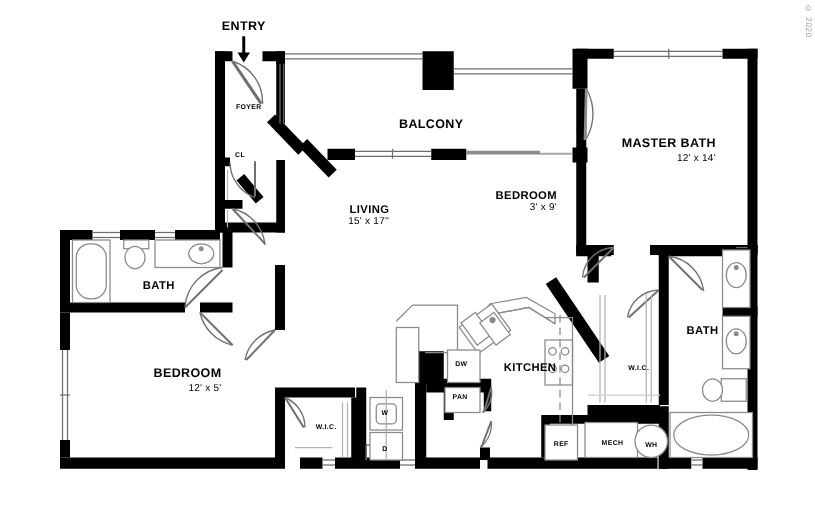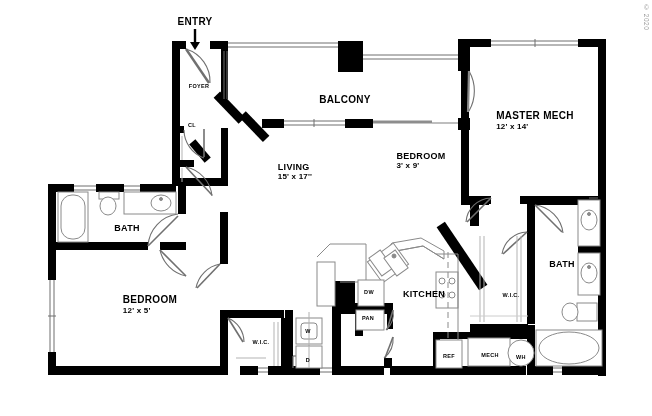--- a/index.html
+++ b/index.html
@@ -20,35 +20,35 @@
   #floorplan-svg {
     position: absolute;
     left: 0;
     top: 0;
     width: 652px;
     height: 416px;
     display: block;
   }
   .room-label {
     position: absolute;
-    text-align: left;
+    text-align: right;
     color: #000000;
     font-weight: bold;
     line-height: 1.15;
     white-space: nowrap;
     transform: translate(-50%, -50%);
     letter-spacing: 0.3px;
     pointer-events: none;
   }
   .lbl-lg { font-size: 10px; }
   .lbl-md { font-size: 9px; }
   .lbl-xs { font-size: 5.5px; }
   .dim {
     font-size: 8px;
-    font-weight: bold;
+    font-weight: normal;
     letter-spacing: 0.2px;
   }
   .copyright {
     position: absolute;
     right: 2px;
     top: 4px;
     font-size: 6.5px;
     color: #9a9a9a;
     writing-mode: vertical-rl;
     letter-spacing: 0.5px;
@@ -315,21 +315,21 @@
 
     <div class="room-label lbl-lg" style="left:195px; top:22px;">ENTRY</div>
 
     <div class="room-label lbl-xs" style="left:199px; top:86px;">FOYER</div>
 
     <div class="room-label lbl-xs" style="left:192px; top:125px;">CL</div>
 
     <div class="room-label lbl-lg" style="left:345px; top:100px;">BALCONY</div>
 
     <div class="room-label lbl-lg" style="left:535px; top:120px;">
-      <div>MASTER MECH</div>
+      <div>MASTER BATH</div>
       <div class="dim">12' x 14'</div>
     </div>
 
     <div class="room-label lbl-md" style="left:421px; top:161px;">
       <div>BEDROOM</div>
       <div class="dim">3' x 9'</div>
     </div>
 
     <div class="room-label lbl-md" style="left:295px; top:172px;">
       <div>LIVING</div>

